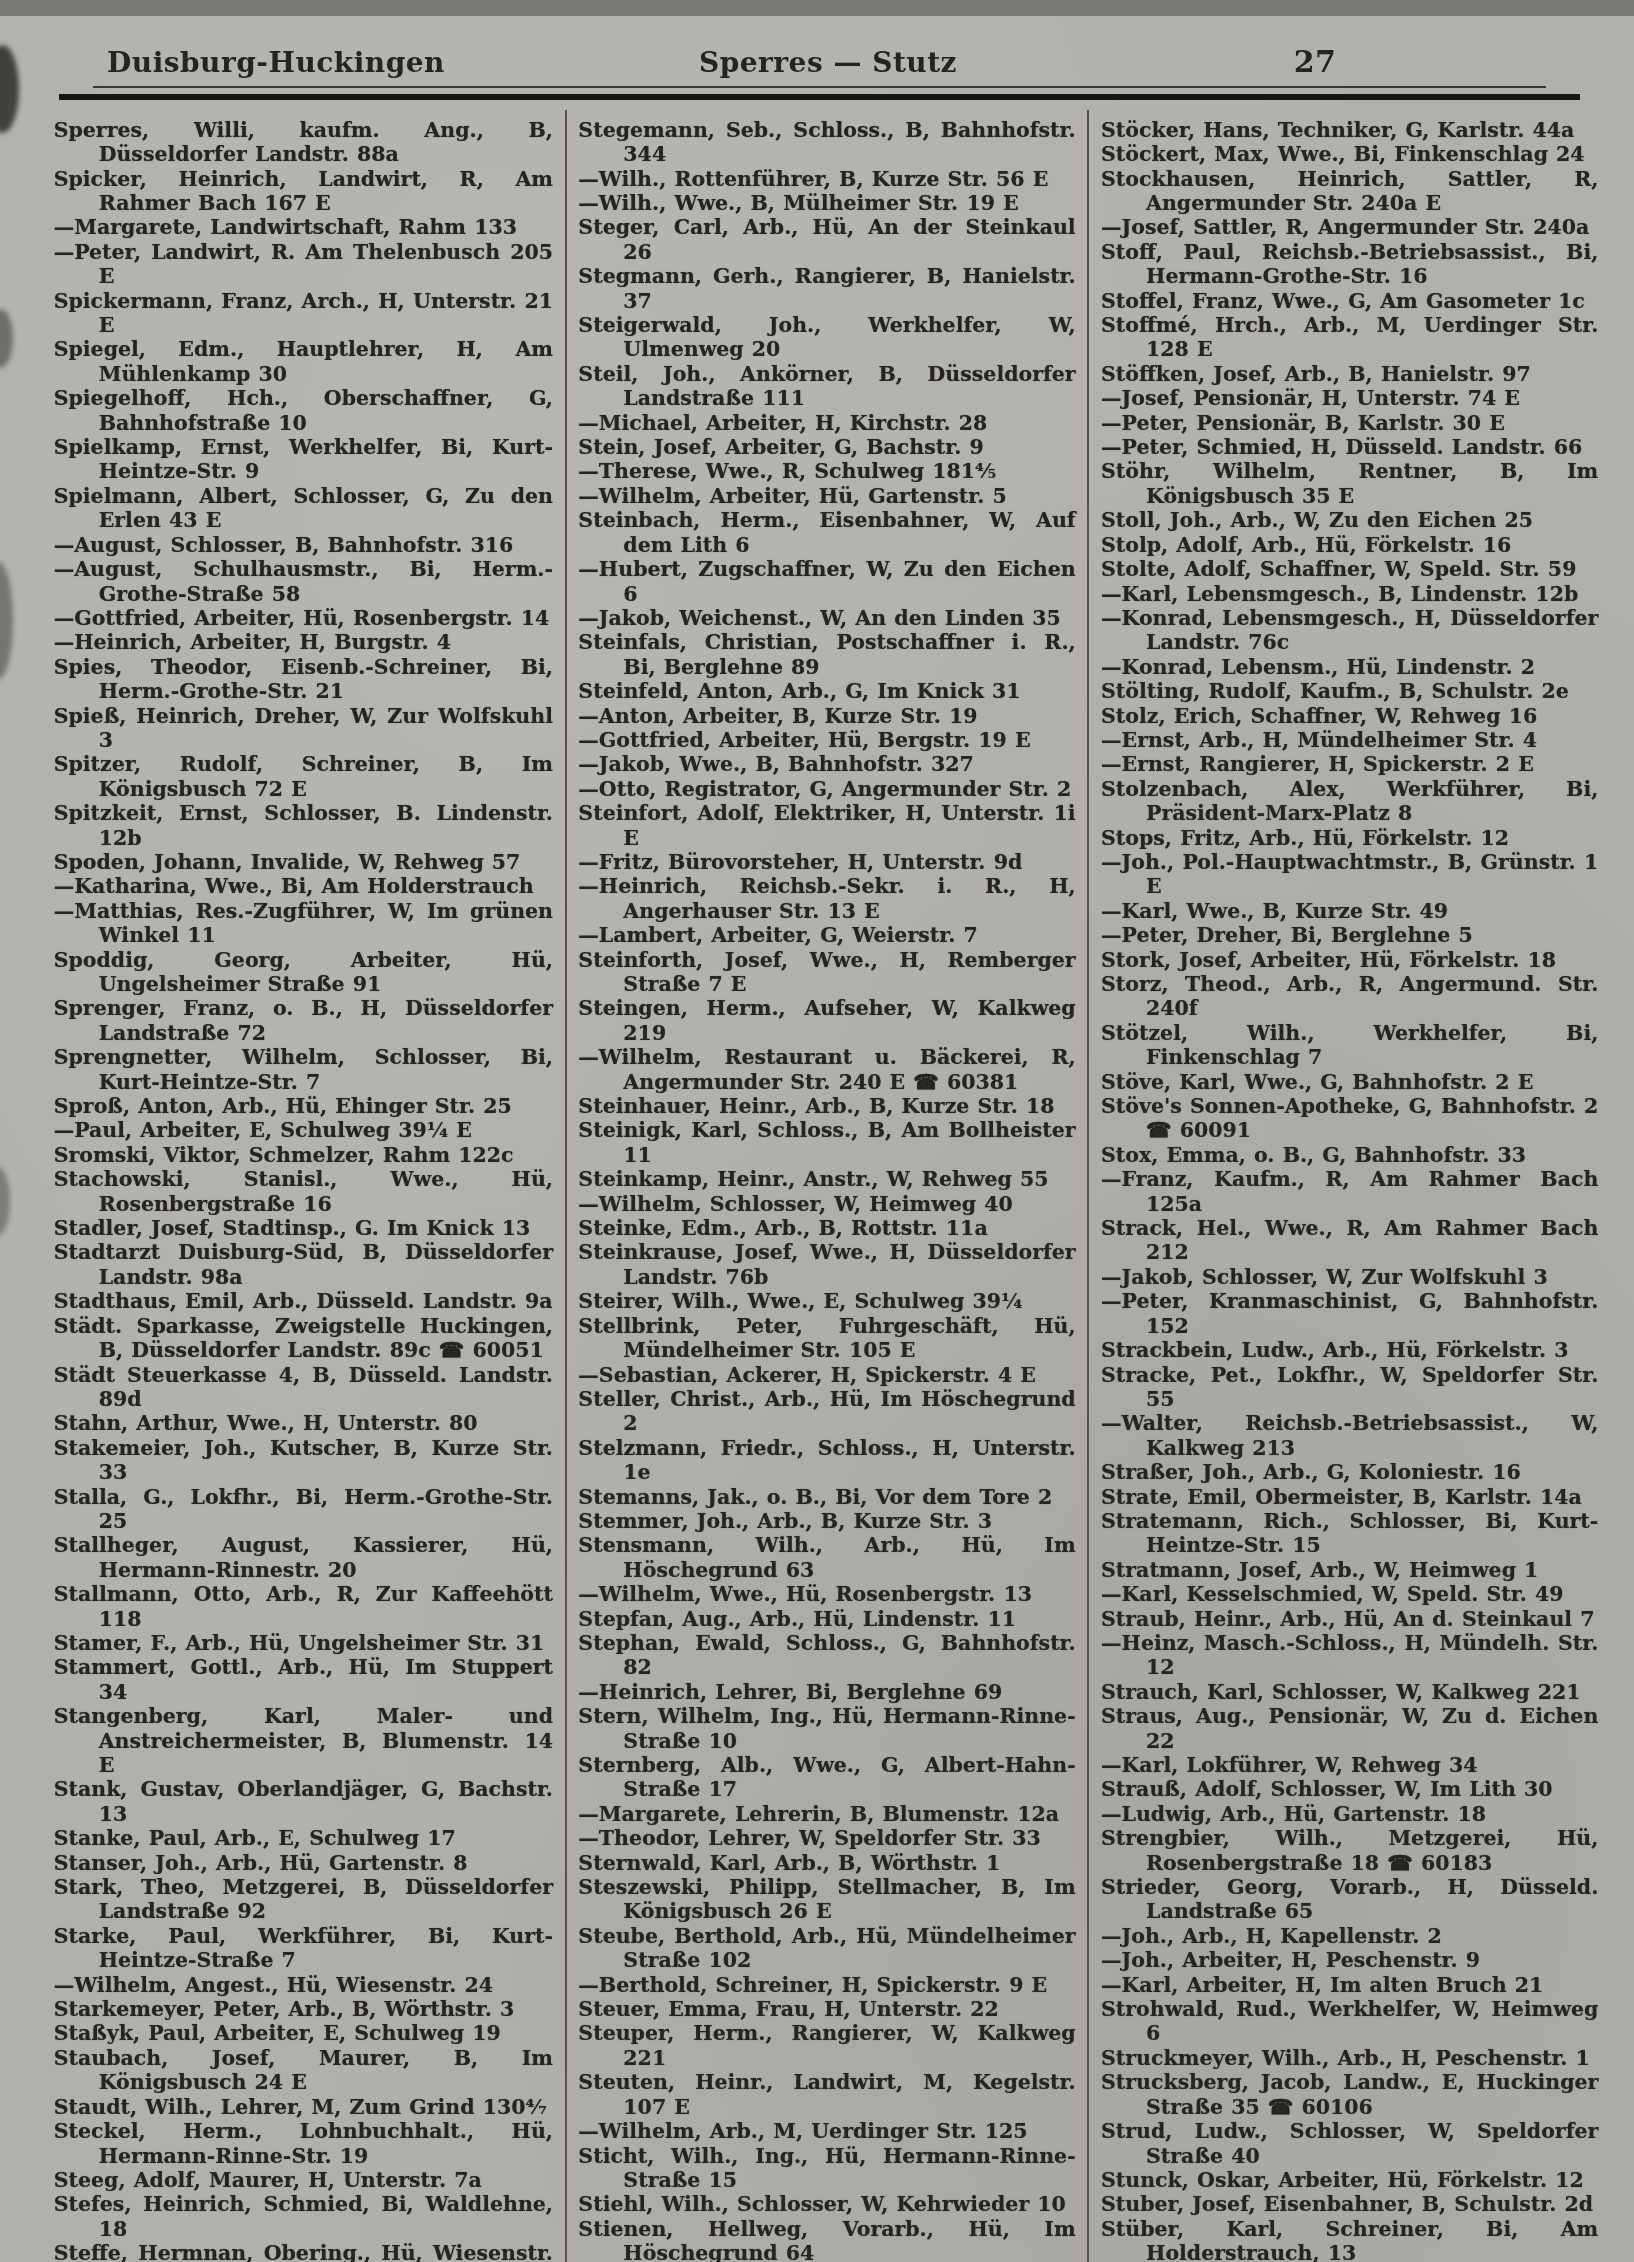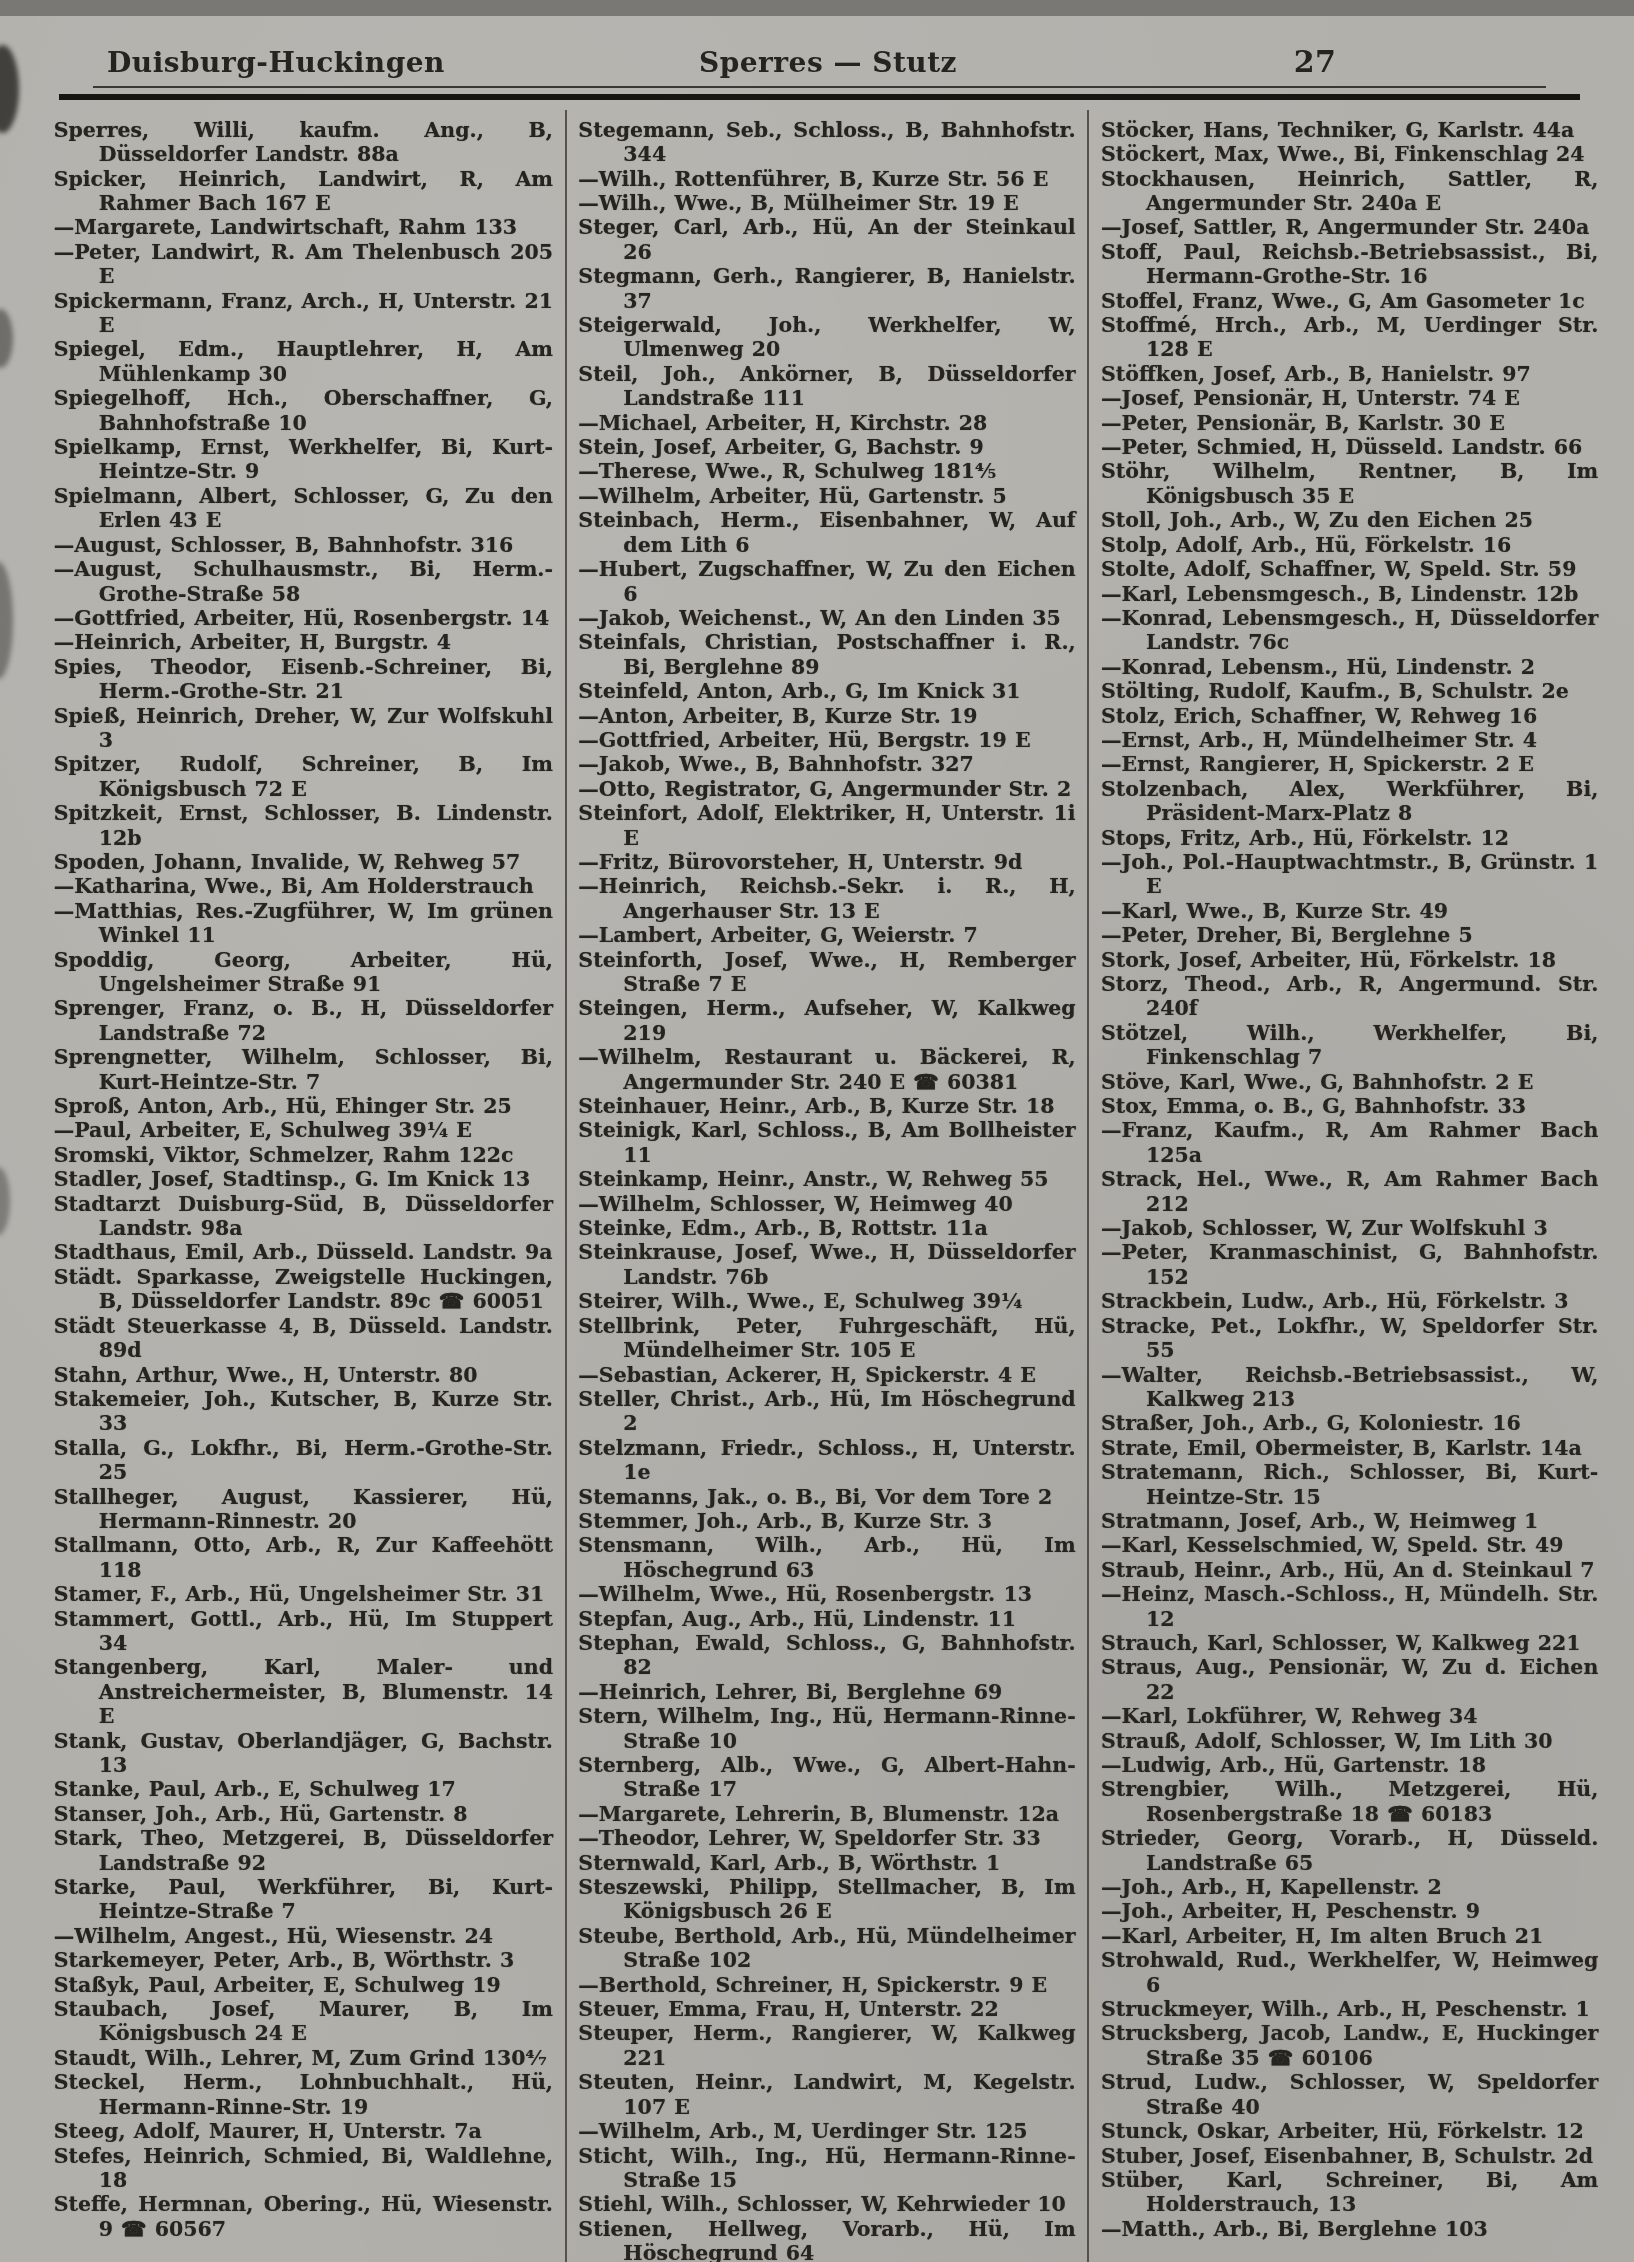--- a/index.html
+++ b/index.html
@@ -80,20 +80,21 @@
         <p class="entry">Spitzkeit, Ernst, Schlosser, B. Lindenstr. 12b</p>
         <p class="entry">Spoden, Johann, Invalide, W, Rehweg 57</p>
         <p class="entry">—Katharina, Wwe., Bi, Am Holderstrauch</p>
         <p class="entry">—Matthias, Res.-Zugführer, W, Im grünen Winkel 11</p>
         <p class="entry">Spoddig, Georg, Arbeiter, Hü, Ungelsheimer Straße 91</p>
         <p class="entry">Sprenger, Franz, o. B., H, Düsseldorfer Landstraße 72</p>
         <p class="entry">Sprengnetter, Wilhelm, Schlosser, Bi, Kurt-Heintze-Str. 7</p>
         <p class="entry">Sproß, Anton, Arb., Hü, Ehinger Str. 25</p>
         <p class="entry">—Paul, Arbeiter, E, Schulweg 39¼ E</p>
         <p class="entry">Sromski, Viktor, Schmelzer, Rahm 122c</p>
+        <p class="entry">Stachowski, Stanisl., Wwe., Hü, Rosenbergstraße 16</p>
         <p class="entry">Stadler, Josef, Stadtinsp., G. Im Knick 13</p>
         <p class="entry">Stadtarzt Duisburg-Süd, B, Düsseldorfer Landstr. 98a</p>
         <p class="entry">Stadthaus, Emil, Arb., Düsseld. Landstr. 9a</p>
         <p class="entry">Städt. Sparkasse, Zweigstelle Huckingen, B, Düsseldorfer Landstr. 89c ☎ 60051</p>
         <p class="entry">Städt Steuerkasse 4, B, Düsseld. Landstr. 89d</p>
         <p class="entry">Stahn, Arthur, Wwe., H, Unterstr. 80</p>
         <p class="entry">Stakemeier, Joh., Kutscher, B, Kurze Str. 33</p>
         <p class="entry">Stalla, G., Lokfhr., Bi, Herm.-Grothe-Str. 25</p>
         <p class="entry">Stallheger, August, Kassierer, Hü, Hermann-Rinnestr. 20</p>
         <p class="entry">Stallmann, Otto, Arb., R, Zur Kaffeehött 118</p>
@@ -204,20 +205,21 @@
         <p class="entry">—Ernst, Rangierer, H, Spickerstr. 2 E</p>
         <p class="entry">Stolzenbach, Alex, Werkführer, Bi, Präsident-Marx-Platz 8</p>
         <p class="entry">Stops, Fritz, Arb., Hü, Förkelstr. 12</p>
         <p class="entry">—Joh., Pol.-Hauptwachtmstr., B, Grünstr. 1 E</p>
         <p class="entry">—Karl, Wwe., B, Kurze Str. 49</p>
         <p class="entry">—Peter, Dreher, Bi, Berglehne 5</p>
         <p class="entry">Stork, Josef, Arbeiter, Hü, Förkelstr. 18</p>
         <p class="entry">Storz, Theod., Arb., R, Angermund. Str. 240f</p>
         <p class="entry">Stötzel, Wilh., Werkhelfer, Bi, Finkenschlag 7</p>
         <p class="entry">Stöve, Karl, Wwe., G, Bahnhofstr. 2 E</p>
+        <p class="entry">Stöve's Sonnen-Apotheke, G, Bahnhofstr. 2 ☎ 60091</p>
         <p class="entry">Stox, Emma, o. B., G, Bahnhofstr. 33</p>
         <p class="entry">—Franz, Kaufm., R, Am Rahmer Bach 125a</p>
         <p class="entry">Strack, Hel., Wwe., R, Am Rahmer Bach 212</p>
         <p class="entry">—Jakob, Schlosser, W, Zur Wolfskuhl 3</p>
         <p class="entry">—Peter, Kranmaschinist, G, Bahnhofstr. 152</p>
         <p class="entry">Strackbein, Ludw., Arb., Hü, Förkelstr. 3</p>
         <p class="entry">Stracke, Pet., Lokfhr., W, Speldorfer Str. 55</p>
         <p class="entry">—Walter, Reichsb.-Betriebsassist., W, Kalkweg 213</p>
         <p class="entry">Straßer, Joh., Arb., G, Koloniestr. 16</p>
         <p class="entry">Strate, Emil, Obermeister, B, Karlstr. 14a</p>

